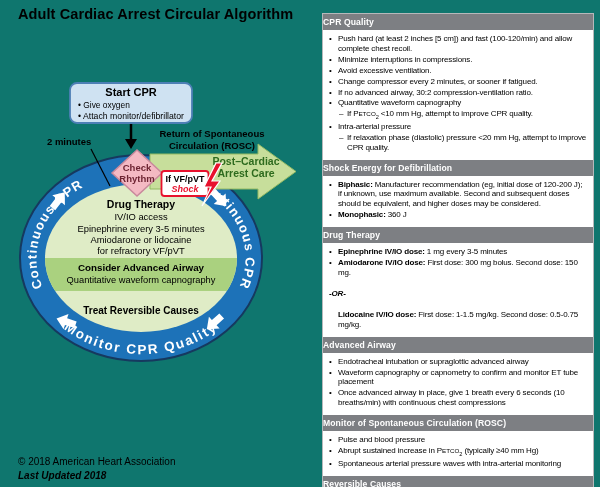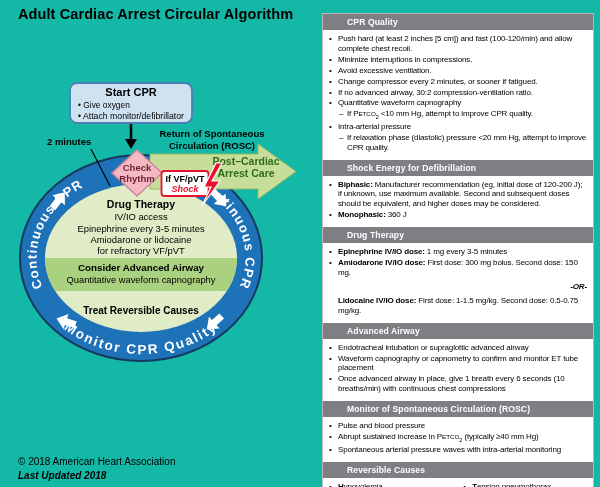--- a/index.html
+++ b/index.html
@@ -1,44 +1,44 @@
 <!DOCTYPE html>
 <html style="--ring_blue: #1d72b8; --ring_outline: #16395f; --inner_green: #dfecc6; --band_green: #aad17f; --arrow_green: #c7de9b; --arrow_green_border: #93ba63; --arrow_green_text: #2e6b1e; --pink: #f4b9c3; --pink_border: #c9899c; --red: #e8112d; --box_blue: #cfe2f2; --box_blue_border: #4d7fb5; --header_gray: #7d7f83; --border_gray: #b6b8ba; --diamond_text: #6e2433;"><head>
 <meta charset="utf-8">
 <style>
   html,body{margin:0;padding:0;background:#fff;}
-  .canvas{position:relative;width:600px;height:487px;background:#14b8a6;overflow:hidden;
+  .canvas{position:relative;width:600px;height:487px;background:#0f766e;overflow:hidden;
           font-family:"Liberation Sans",sans-serif;color:#000;}
   .page-title{position:absolute;left:18px;top:6px;margin:0;font-size:14.5px;font-weight:bold;letter-spacing:.1px;}
   
   .diagram{position:absolute;left:0;top:75px;}
   .diagram text{font-family:"Liberation Sans",sans-serif;}
   .ring-fill{fill:var(--ring_blue);stroke:var(--ring_outline);stroke-width:2px;}
   .inner-fill{fill:var(--inner_green);}
   .band-fill{fill:var(--band_green);}
   .arrow-green{fill:var(--arrow_green);stroke:var(--arrow_green_border);stroke-width:1px;}
   .diamond{fill:var(--pink);stroke:var(--pink_border);stroke-width:1.5px;}
   .vfbox{fill:#fff;stroke:var(--red);stroke-width:1.8px;}
   .bolt{fill:var(--red);stroke:#fff;stroke-width:1.2px;}
   .startbox{fill:var(--box_blue);stroke:var(--box_blue_border);stroke-width:1.8px;}
   .ring-arrow{fill:#fff;}
   .ringtext{fill:#fff;font-weight:bold;font-size:13px;letter-spacing:1.2px;}
   .ringtext-b{fill:#fff;font-weight:bold;font-size:13.5px;letter-spacing:1.8px;}
   
   .panel{position:absolute;left:322px;top:13px;width:272px;border:1px solid var(--border_gray);
          background:#fff;box-sizing:border-box;}
   .sec-h{background:var(--header_gray);color:#fff;font-weight:bold;font-size:8.6px;
-         padding:3px 6px 3px 24px;letter-spacing:.1px;}
+         padding:3px 6px 3px 0;letter-spacing:.1px;}
   .sec-b{padding:4px 6px 6px 6px;font-size:8px;line-height:1.24;letter-spacing:-0.15px;}
   .li{display:flex;margin:0 0 1px 0;}
   .li .dot{width:9px;flex:0 0 9px;text-align:left;}
   .li.sub{margin-left:10px;}
   .li.sub .dot{width:8px;flex:0 0 8px;}
   .li .tx{flex:1;}
-  .center-line{text-align:right;font-weight:bold;margin:4px 0;font-style:italic;}
+  .center-line{text-align:left;font-weight:bold;margin:11px 0;font-style:italic;}
   .li.noglyph .dot{visibility:hidden;}
   .sc{font-size:.78em;letter-spacing:0;}
   sub{font-size:.7em;}
   .cols{display:flex;}
   .col{flex:1;}
   .col:first-child{flex:0 0 52%;}
   
   .footer{position:absolute;left:18px;top:455px;font-size:10px;line-height:1.35;}
   .footer .it{font-style:italic;font-weight:bold;}
 </style>

